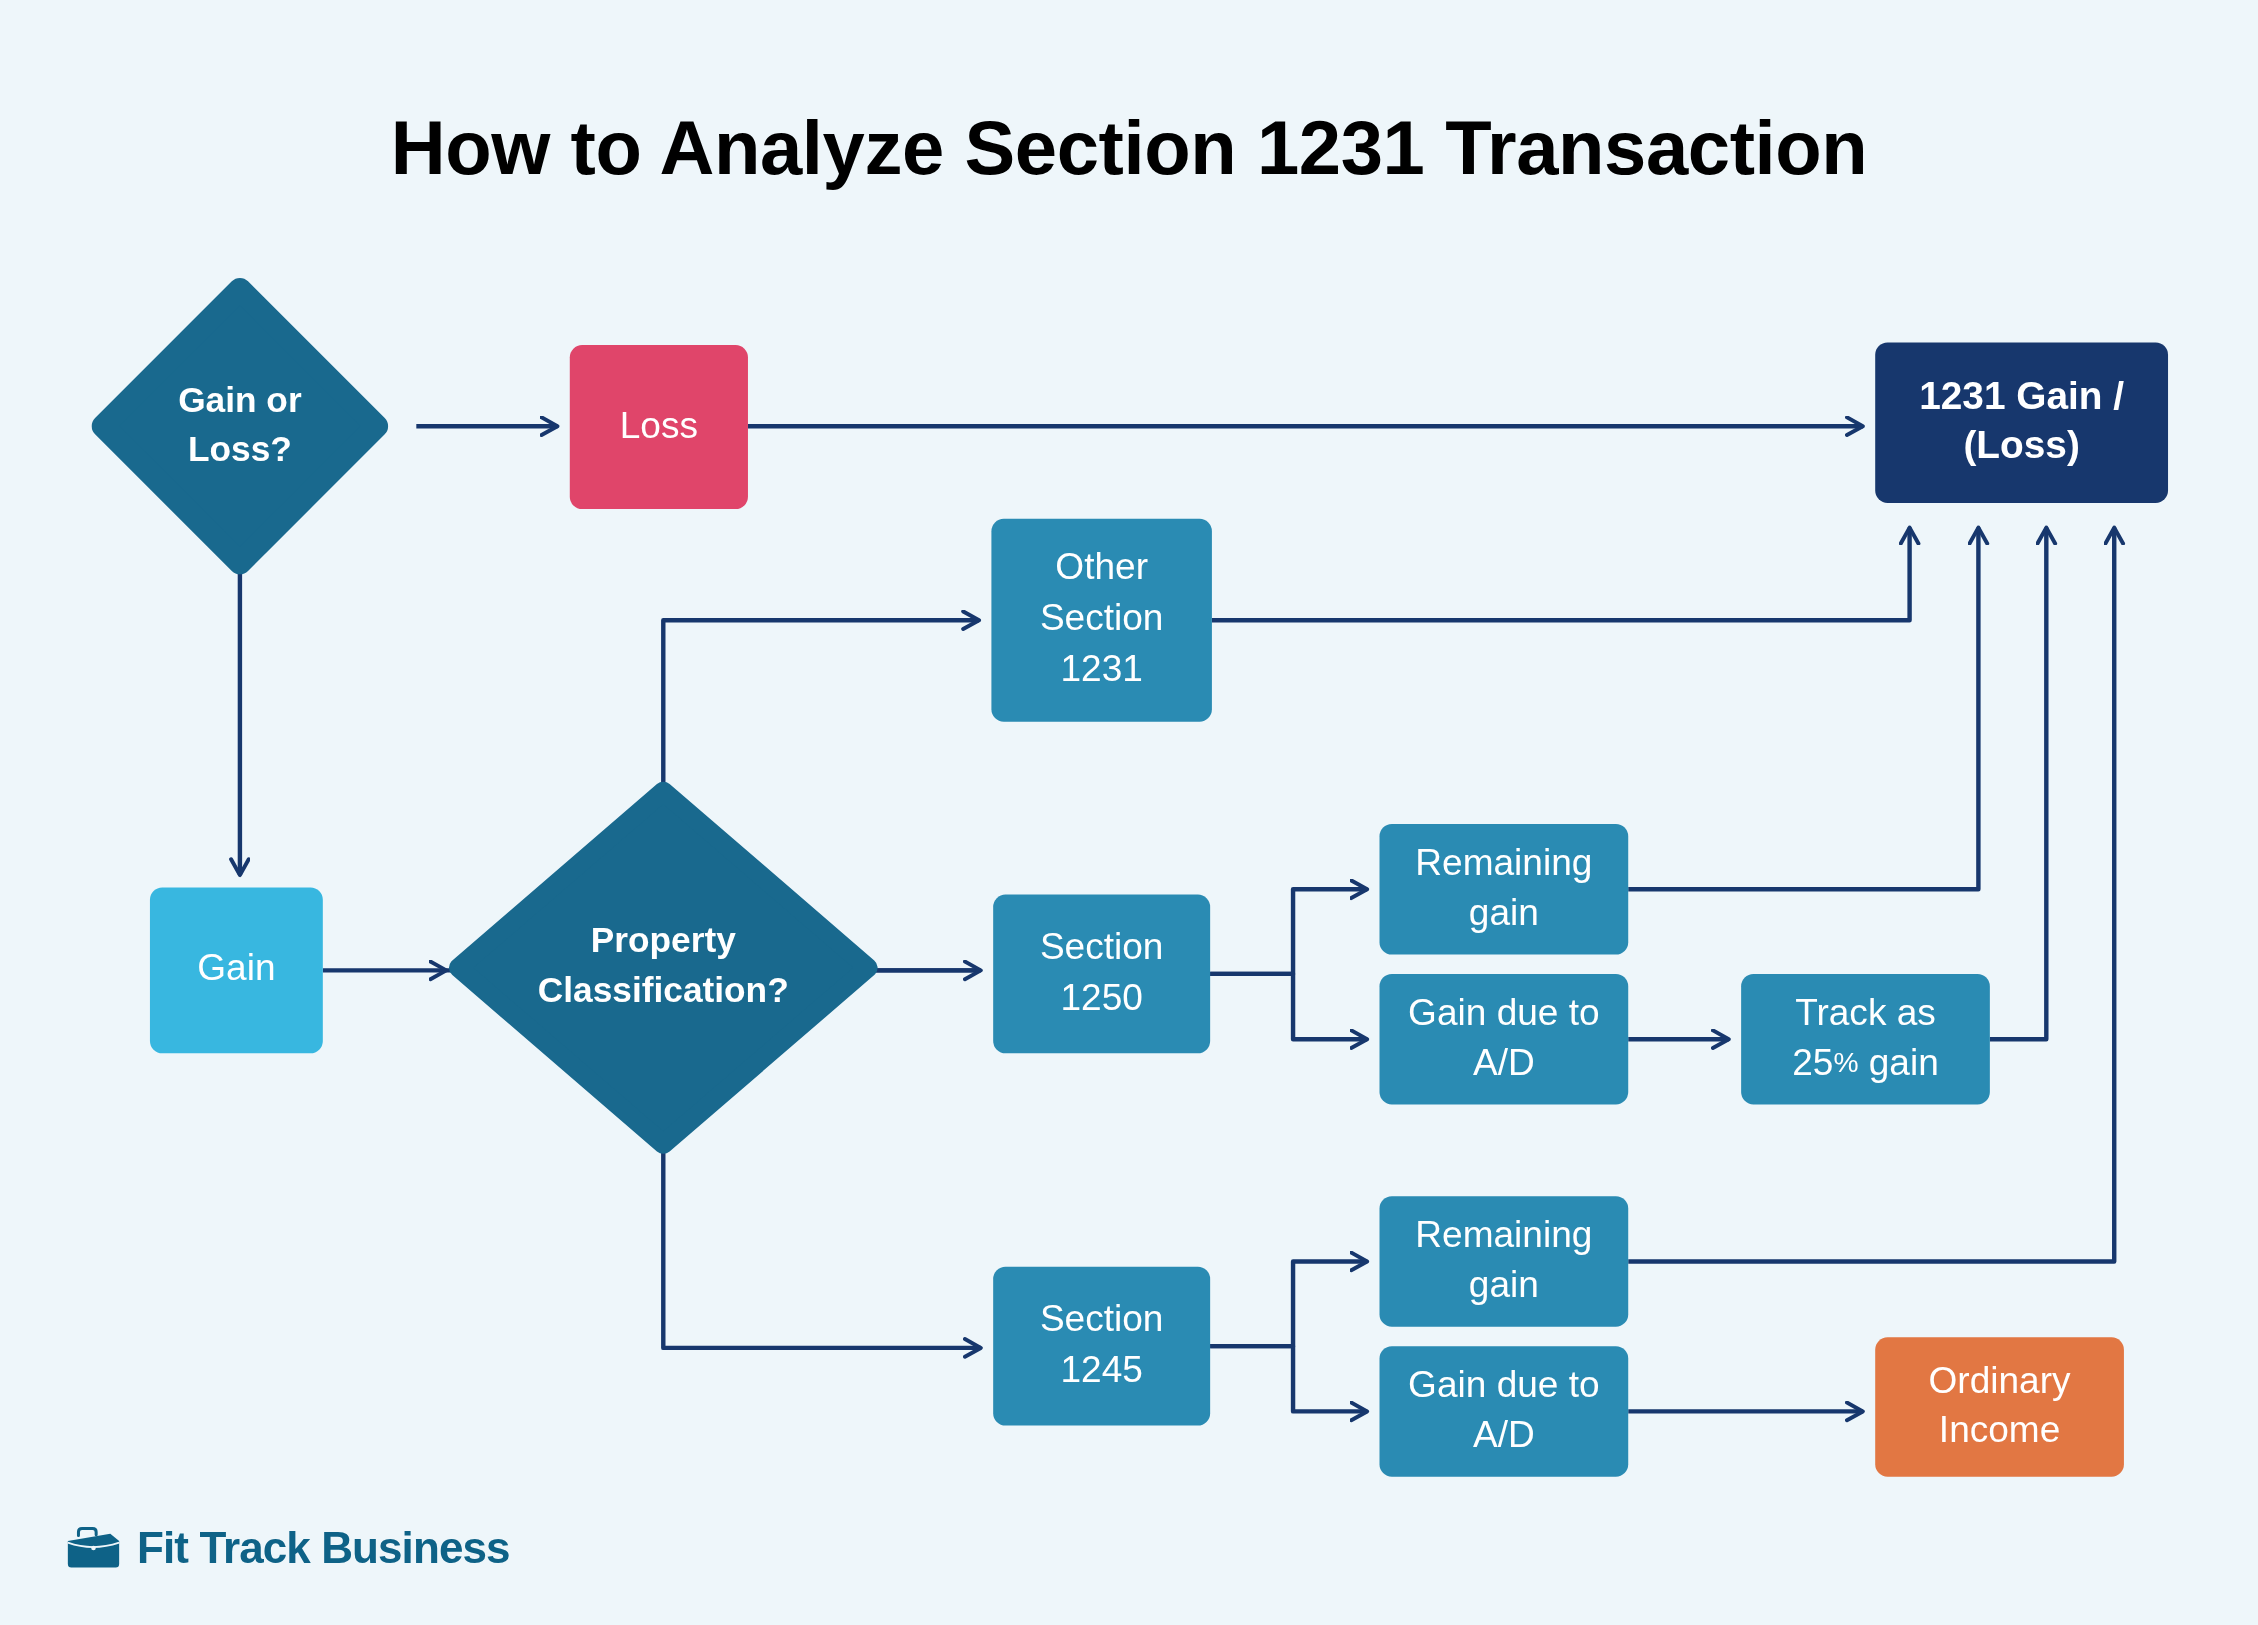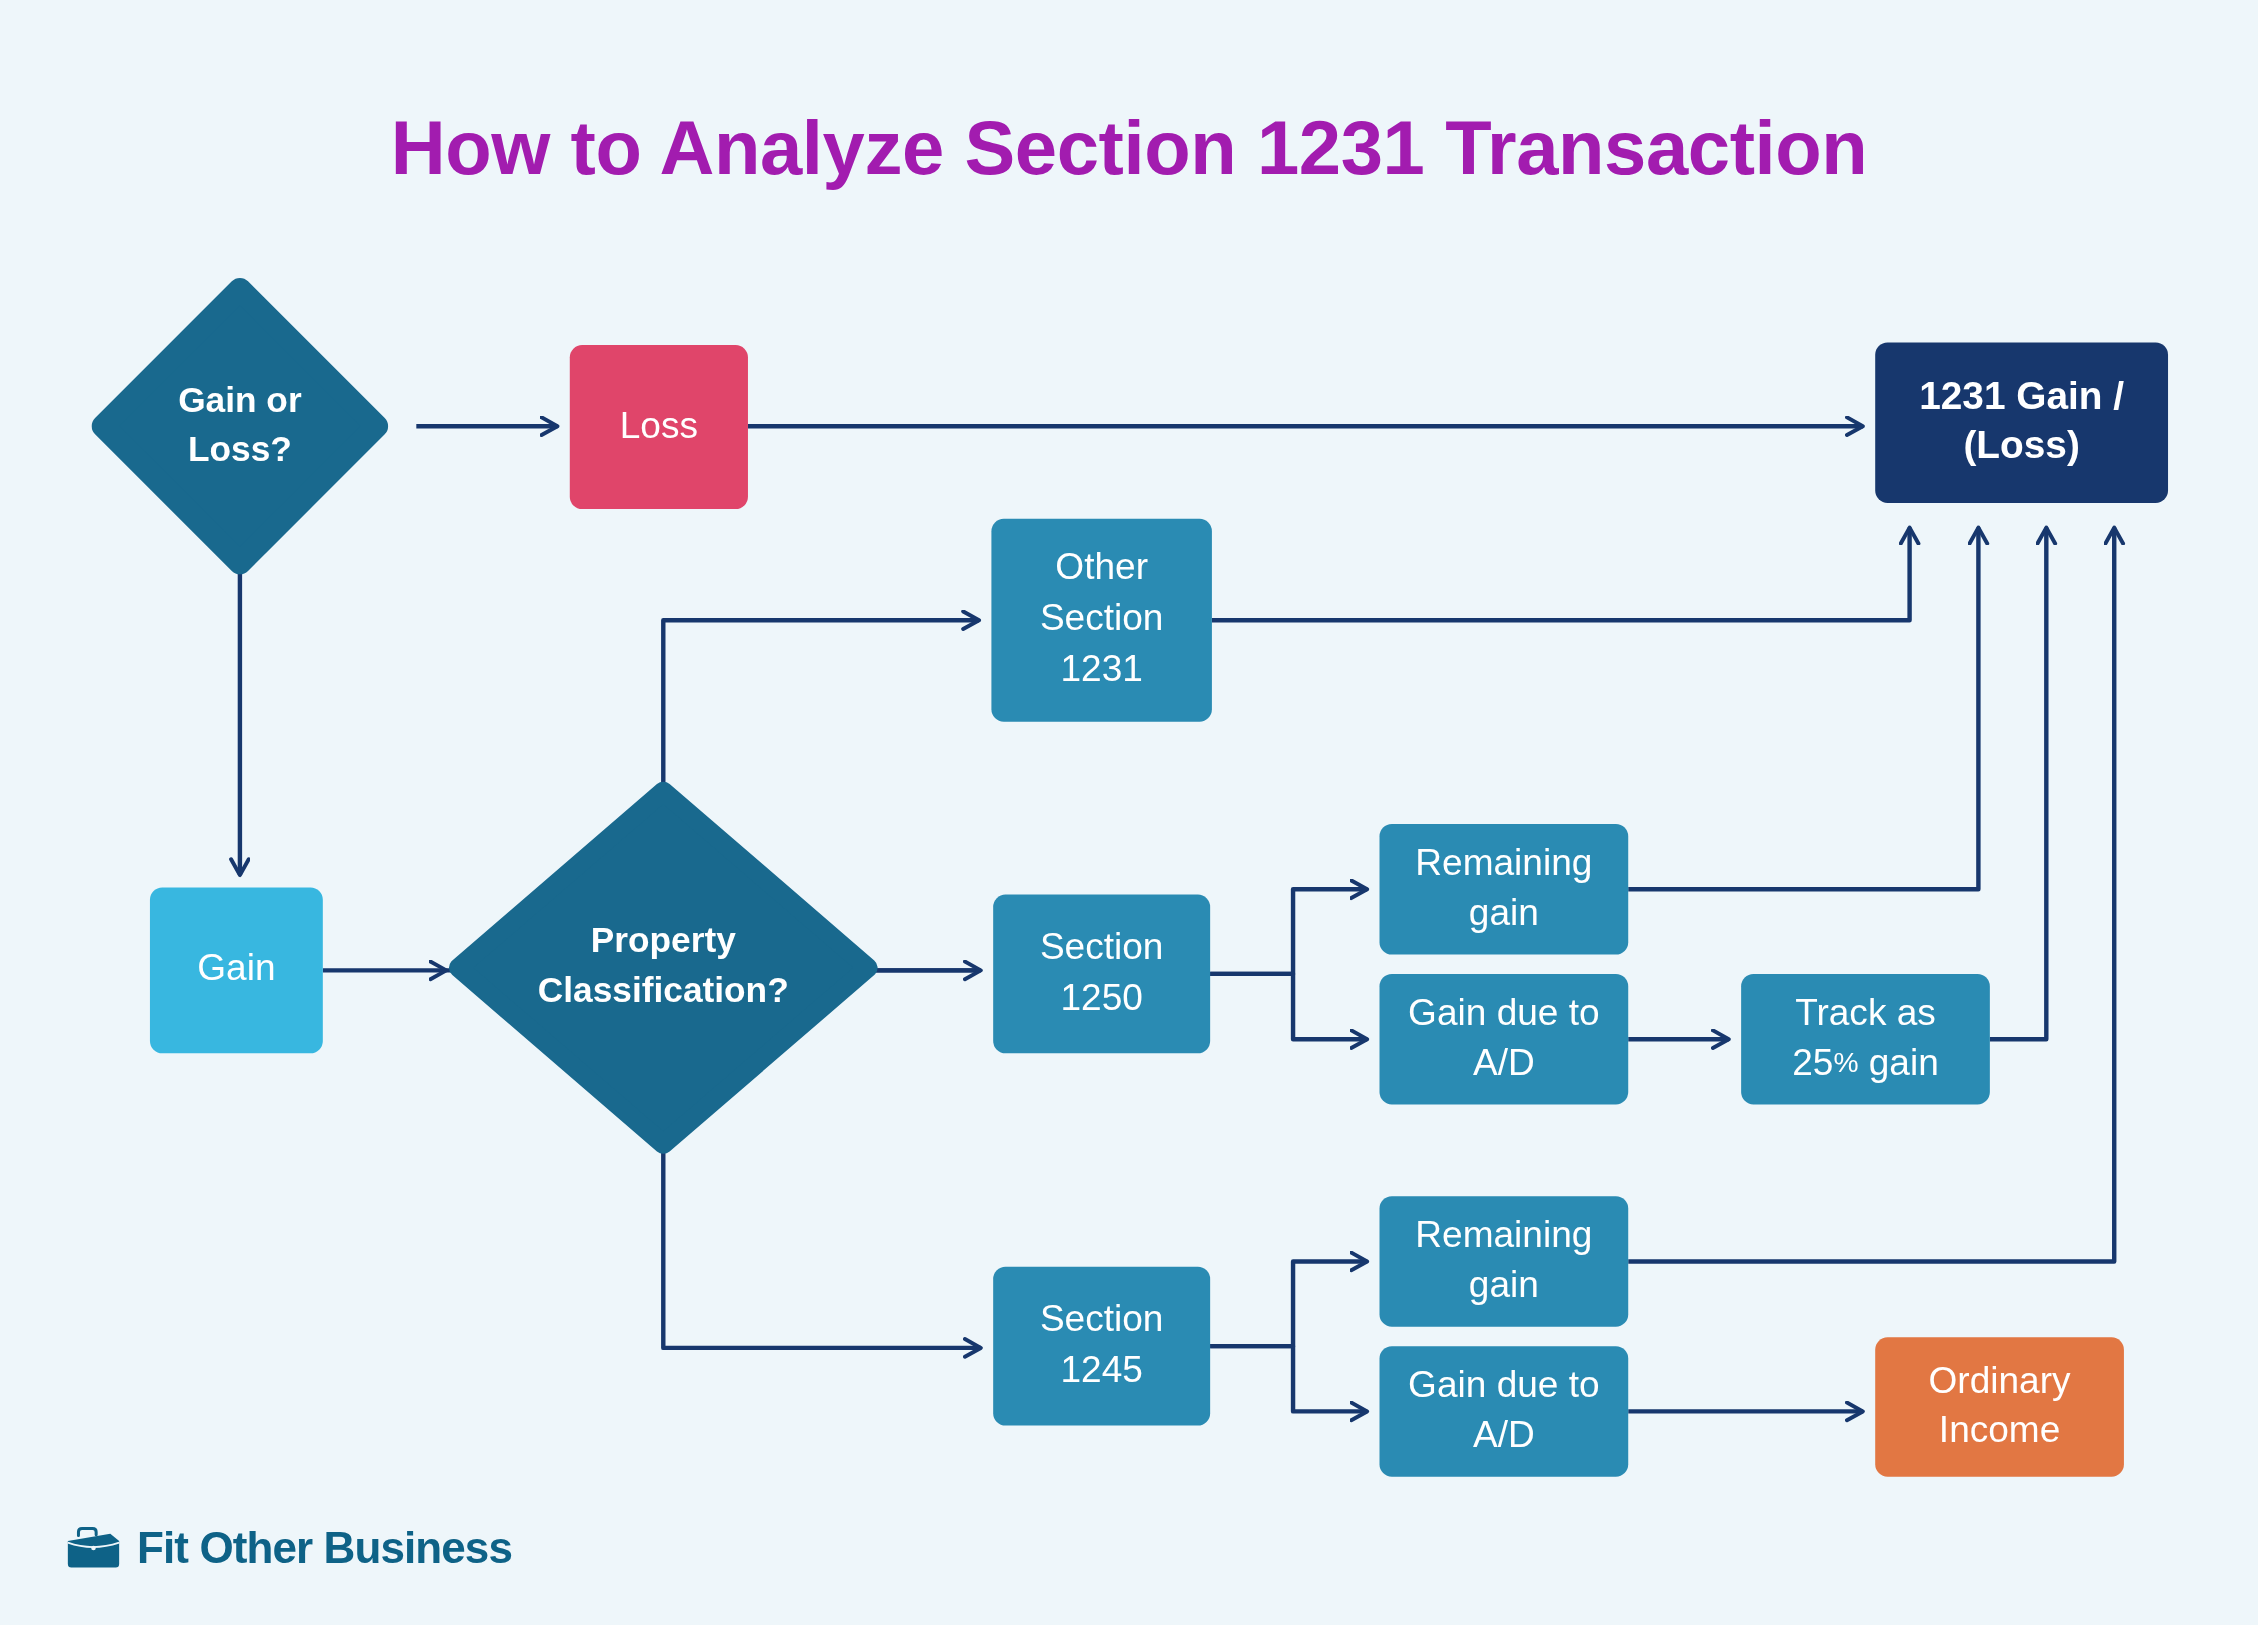--- a/index.html
+++ b/index.html
@@ -61,21 +61,21 @@
     color: #0e6287;
     font-family: "Liberation Sans", sans-serif;
     letter-spacing: -0.9px;
   }
 </style>
 </head>
 <body style="background: rgb(238, 246, 250);">
 
 <div id="page" style="background: rgb(238, 246, 250);">
 
-  <div id="title" style="color: #a21caf;">How to Analyze Section 1231 Transaction</div>
+  <div id="title" style="color: #000000;">How to Analyze Section 1231 Transaction</div>
 
   <svg id="chart-svg" width="2258" height="1625" viewBox="0 0 2560 1842">
     <defs>
       <marker id="arrow" markerWidth="14" markerHeight="14" refX="10" refY="6" orient="auto" markerUnits="userSpaceOnUse">
         <path d="M1,1 L10,6 L1,11" fill="none" stroke="#17376d" stroke-width="2.2" stroke-linecap="round" stroke-linejoin="round"></path>
       </marker>
       <marker id="arrowbig" markerWidth="28" markerHeight="28" refX="20" refY="12" orient="auto" markerUnits="userSpaceOnUse">
         <path d="M2,2 L20,12 L2,22" fill="none" stroke="#17376d" stroke-width="4.5" stroke-linecap="round" stroke-linejoin="round"></path>
       </marker>
     </defs>
@@ -202,17 +202,17 @@
 
   </svg>
 
   <div id="logo">
     <svg width="55" height="46" viewBox="0 0 62 52">
       <path d="M14 12 L14 8 Q14 4 18 4 L30 4 Q34 4 34 8 L34 11" fill="none" stroke="#0e6287" stroke-width="3.4" stroke-linecap="round"></path>
       <path d="M2 18 L50 10 L60 18 L60 44 Q60 48 56 48 L6 48 Q2 48 2 44 Z" fill="#0e6287"></path>
       <path d="M2 20 Q30 30 60 20" fill="none" stroke="#eef6fa" stroke-width="2.2"></path>
       <circle cx="31" cy="26" r="2.6" fill="#eef6fa"></circle>
     </svg>
-    <span id="logo-text" style="color: rgb(14, 98, 135);">Fit Other Business</span>
+    <span id="logo-text" style="color: rgb(14, 98, 135);">Fit Track Business</span>
   </div>
 
 </div>
 
 
 </body></html>

